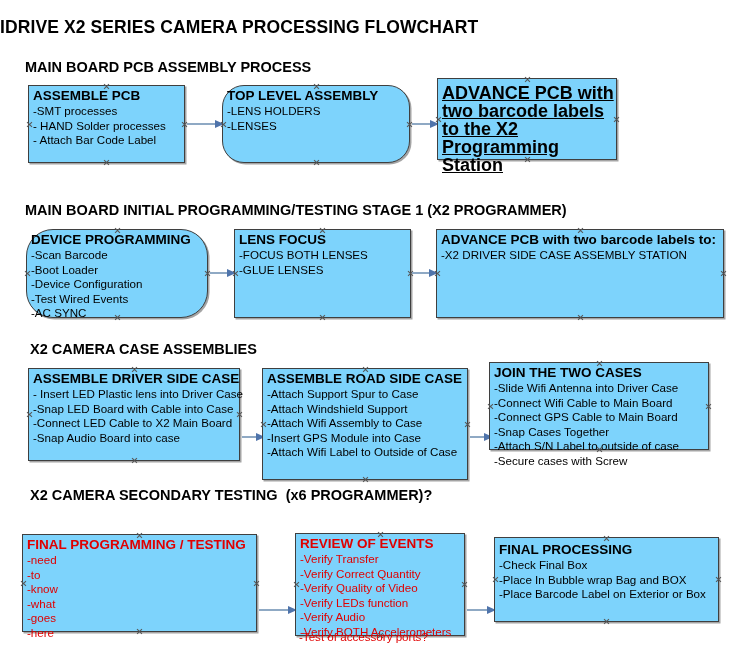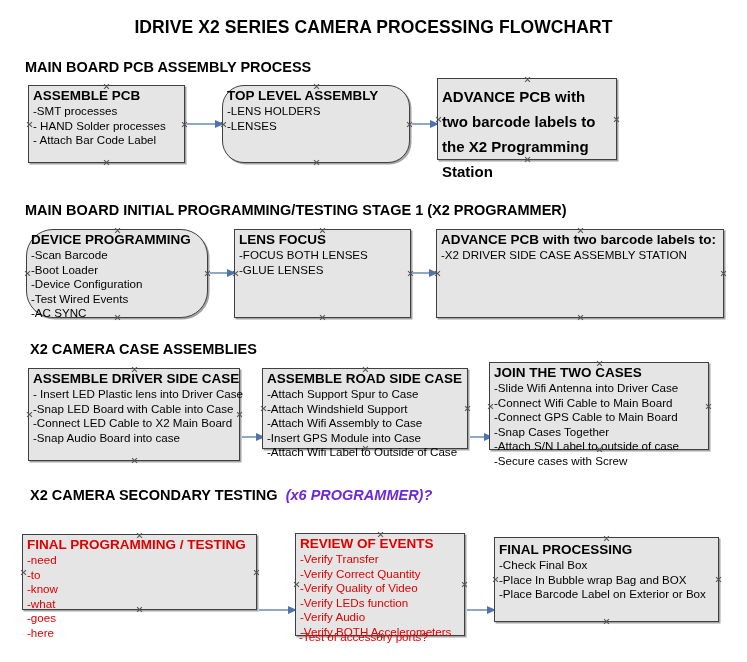--- a/index.html
+++ b/index.html
@@ -18,40 +18,39 @@
   #canvas {
     position: absolute;
     left: 0; top: 0;
     width: 747px;
     height: 662px;
   }
   .title {
     position: absolute;
     left: 0; top: 17px;
     width: 747px;
-    text-align: center;
+    text-align: left;
     font-size: 17.5px;
     font-weight: bold;
     letter-spacing: 0.1px;
     color: #000;
   }
   .section-head {
     position: absolute;
     font-size: 14.5px;
     font-weight: bold;
     color: #000;
     white-space: nowrap;
   }
   .section-head .accent {
-    color: #6d28d9;
-    font-style: italic;
+    color: #000000;
   }
   .node {
     position: absolute;
-    background: #e5e5e5;
+    background: #7dd3fc;
     border: 1.3px solid #3f3f3f;
     box-sizing: border-box;
     box-shadow: 1.5px 1.5px 0 rgba(90,90,90,0.55);
     overflow: visible;
   }
   .node .inner {
     position: absolute;
     left: 4px;
     top: 2px;
     right: 2px;
@@ -69,21 +68,21 @@
     margin: 0;
     padding: 0;
   }
   .node li {
     font-size: 11.6px;
     line-height: 14.6px;
     white-space: nowrap;
     color: #000;
   }
   .node.red .hdr, .node.red li { color: #e00000; }
-  .node .hdr.big { font-size: 15px; line-height: 25px; }
+  .node .hdr.big { font-size: 18px; line-height: 18px; text-decoration: underline; }
 
   
   .handle {
     position: absolute;
     width: 7px;
     height: 7px;
     margin-left: -3.5px;
     margin-top: -3.5px;
     pointer-events: none;
   }
@@ -241,21 +240,21 @@
       </ul>
     </div>
     <span class="handle" style="left:50%; top:0;"></span>
     <span class="handle" style="left:50%; top:100%;"></span>
     <span class="handle" style="left:0; top:50%;"></span>
     <span class="handle" style="left:100%; top:50%;"></span>
   </div>
 
   <div class="arrow" style="left:242px; top:436px; width:22px;"></div>
 
-  <div class="node" style="left:262px; top:368px; width:206px; height:81px;">
+  <div class="node" style="left:262px; top:368px; width:206px; height:112px;">
     <div class="inner">
       <div class="hdr">ASSEMBLE ROAD SIDE CASE</div>
       <ul>
         <li>-Attach Support Spur to Case</li>
         <li>-Attach Windshield Support</li>
         <li>-Attach Wifi Assembly to Case</li>
         <li>-Insert GPS Module into Case</li>
         <li>-Attach Wifi Label to Outside of Case</li>
       </ul>
     </div>
@@ -282,21 +281,21 @@
     <span class="handle" style="left:50%; top:0;"></span>
     <span class="handle" style="left:50%; top:100%;"></span>
     <span class="handle" style="left:0; top:50%;"></span>
     <span class="handle" style="left:100%; top:50%;"></span>
   </div>
 
   <div class="section-head" style="left:30px; top:487px;">
     <span>X2 CAMERA SECONDARY TESTING</span><span>&nbsp;&nbsp;</span><span class="accent">(x6 PROGRAMMER)?</span>
   </div>
 
-  <div class="node red" style="left:22px; top:534px; width:235px; height:76px;">
+  <div class="node red" style="left:22px; top:534px; width:235px; height:98px;">
     <div class="inner">
       <div class="hdr">FINAL PROGRAMMING / TESTING</div>
       <ul>
         <li>-need</li>
         <li>-to</li>
         <li>-know</li>
         <li>-what</li>
         <li>-goes</li>
         <li>-here</li>
       </ul>

